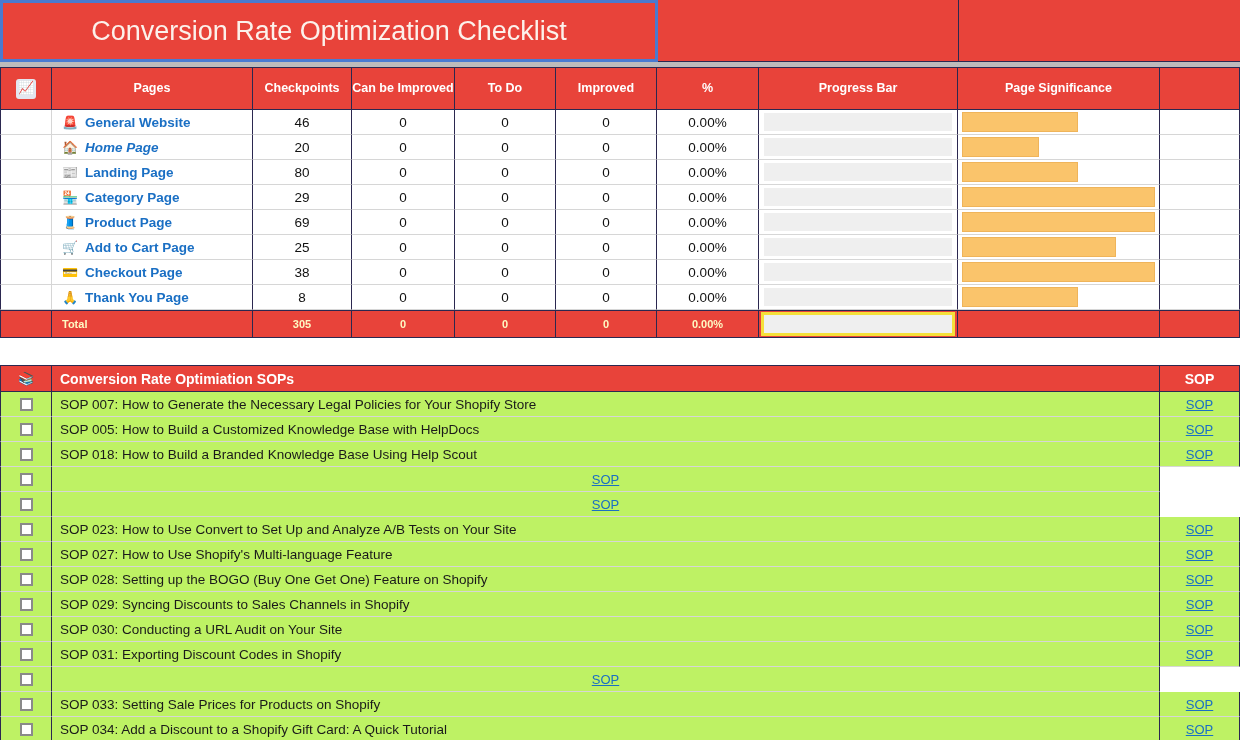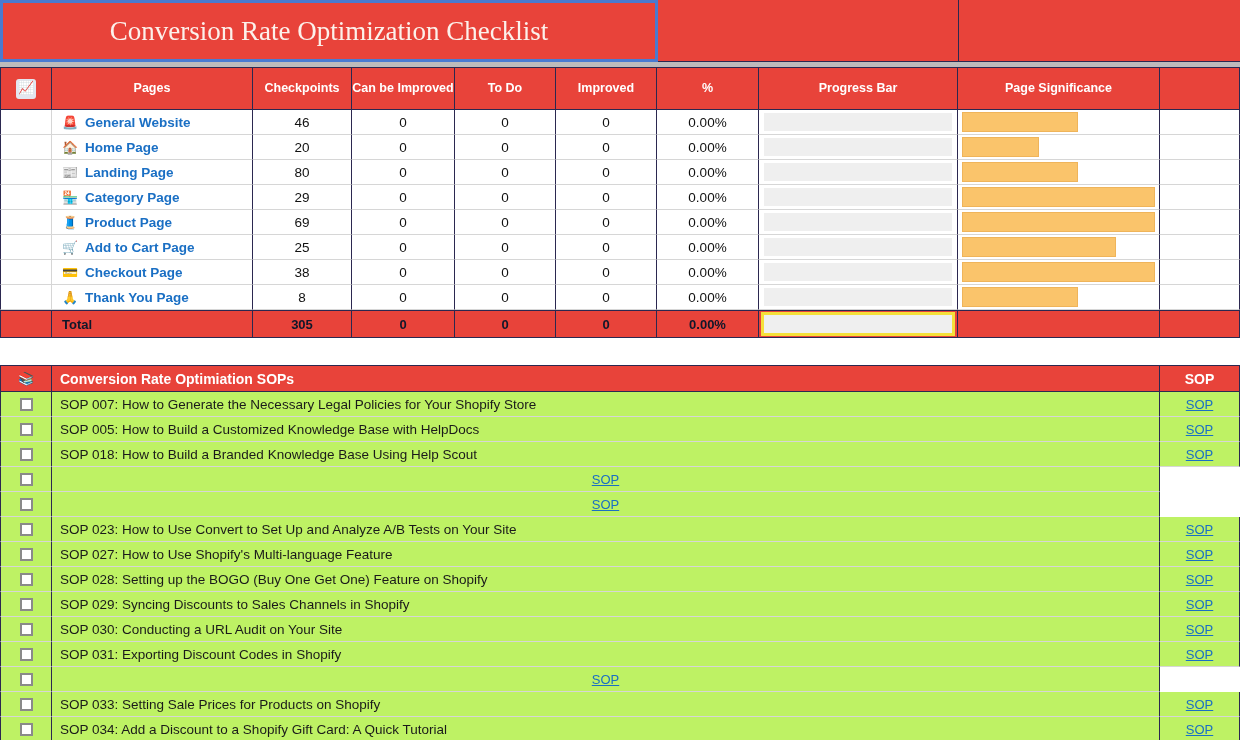--- a/index.html
+++ b/index.html
@@ -16,21 +16,21 @@
   }
   *{box-sizing:border-box;margin:0;padding:0;}
   html,body{width:1244px;height:740px;overflow:hidden;background:#fff;
     font-family:"Liberation Sans","DejaVu Sans",sans-serif;}
   .sheet{width:1240px;}
 
   
   .banner{display:grid;grid-template-columns:658px 301px 281px;height:62px;}
   .banner-title{background:var(--red);border:3px solid var(--banner-blue);
     display:flex;align-items:center;justify-content:center;
-    font-family:Liberation Serif, serif;
+    font-family:Liberation Sans, sans-serif;
     font-size:27px;color:var(--title-cream);}
   .banner-cell{background:var(--red);border-bottom:1px solid var(--border-dark);}
   .banner-cell.mid{border-right:1px solid var(--border-dark);}
   .grey-strip{height:5px;background:#BDBBBB;}
 
   
   .grid10{display:grid;grid-template-columns:52px 201px 99px 103px 101px 101px 102px 199px 202px 80px;}
   .hdr{height:43px;}
   .hdr .cell{background:var(--red);color:#fff;font-weight:bold;font-size:12.5px;
     display:flex;align-items:center;justify-content:center;text-align:center;
@@ -47,21 +47,21 @@
   .cell.center{justify-content:center;}
   .page-link{display:flex;align-items:center;gap:7px;padding-left:10px;
     color:var(--link-blue);font-weight:bold;text-decoration:none;cursor:pointer;}
   .page-icon{font-size:13px;width:16px;text-align:center;}
   .progress-wrap{width:100%;padding:3px 5px;}
   .progress-track{height:100%;min-height:18px;background:var(--progress-grey);}
   .sig-wrap{width:100%;padding:2px 4px;}
   .sig-bar{height:20px;background:var(--bar-orange);border:1px solid var(--bar-orange-border);}
 
   .total{height:28px;}
-  .total .cell{background:var(--red);color:#0f172a;font-weight:bold;font-size:13px;
+  .total .cell{background:var(--red);color:#fef9c3;font-weight:bold;font-size:11px;
     display:flex;align-items:center;justify-content:center;
     border-right:1px solid var(--border-dark);border-top:1px solid var(--border-dark);
     border-bottom:1px solid var(--border-dark);}
   .total .cell:first-child{border-left:1px solid var(--border-dark);}
   .total .label{justify-content:flex-start;padding-left:10px;}
   .sel-cell{width:100%;height:100%;padding:1px 2px;}
   .sel-track{width:100%;height:100%;background:var(--progress-grey);
     border:3px solid var(--sel-yellow);}
 
   .gap{height:27px;background:#fff;}
@@ -137,21 +137,21 @@
             <div class="sig-bar" style="width: 60%;"></div>
           </div>
         </div>
         <div class="cell"></div>
       </div>
       <div class="grid10 row">
         <div class="cell"></div>
         <div class="cell">
           <div class="page-link">
             <div class="page-icon">🏠</div>
-            <div style="display: inline;">Home Page</div>
+            <div style="display: inline; font-style: italic;">Home Page</div>
           </div>
         </div>
         <div class="cell center">20</div>
         <div class="cell center">0</div>
         <div class="cell center">0</div>
         <div class="cell center">0</div>
         <div class="cell center">0.00%</div>
         <div class="cell">
           <div class="progress-wrap">
             <div class="progress-track"></div>

